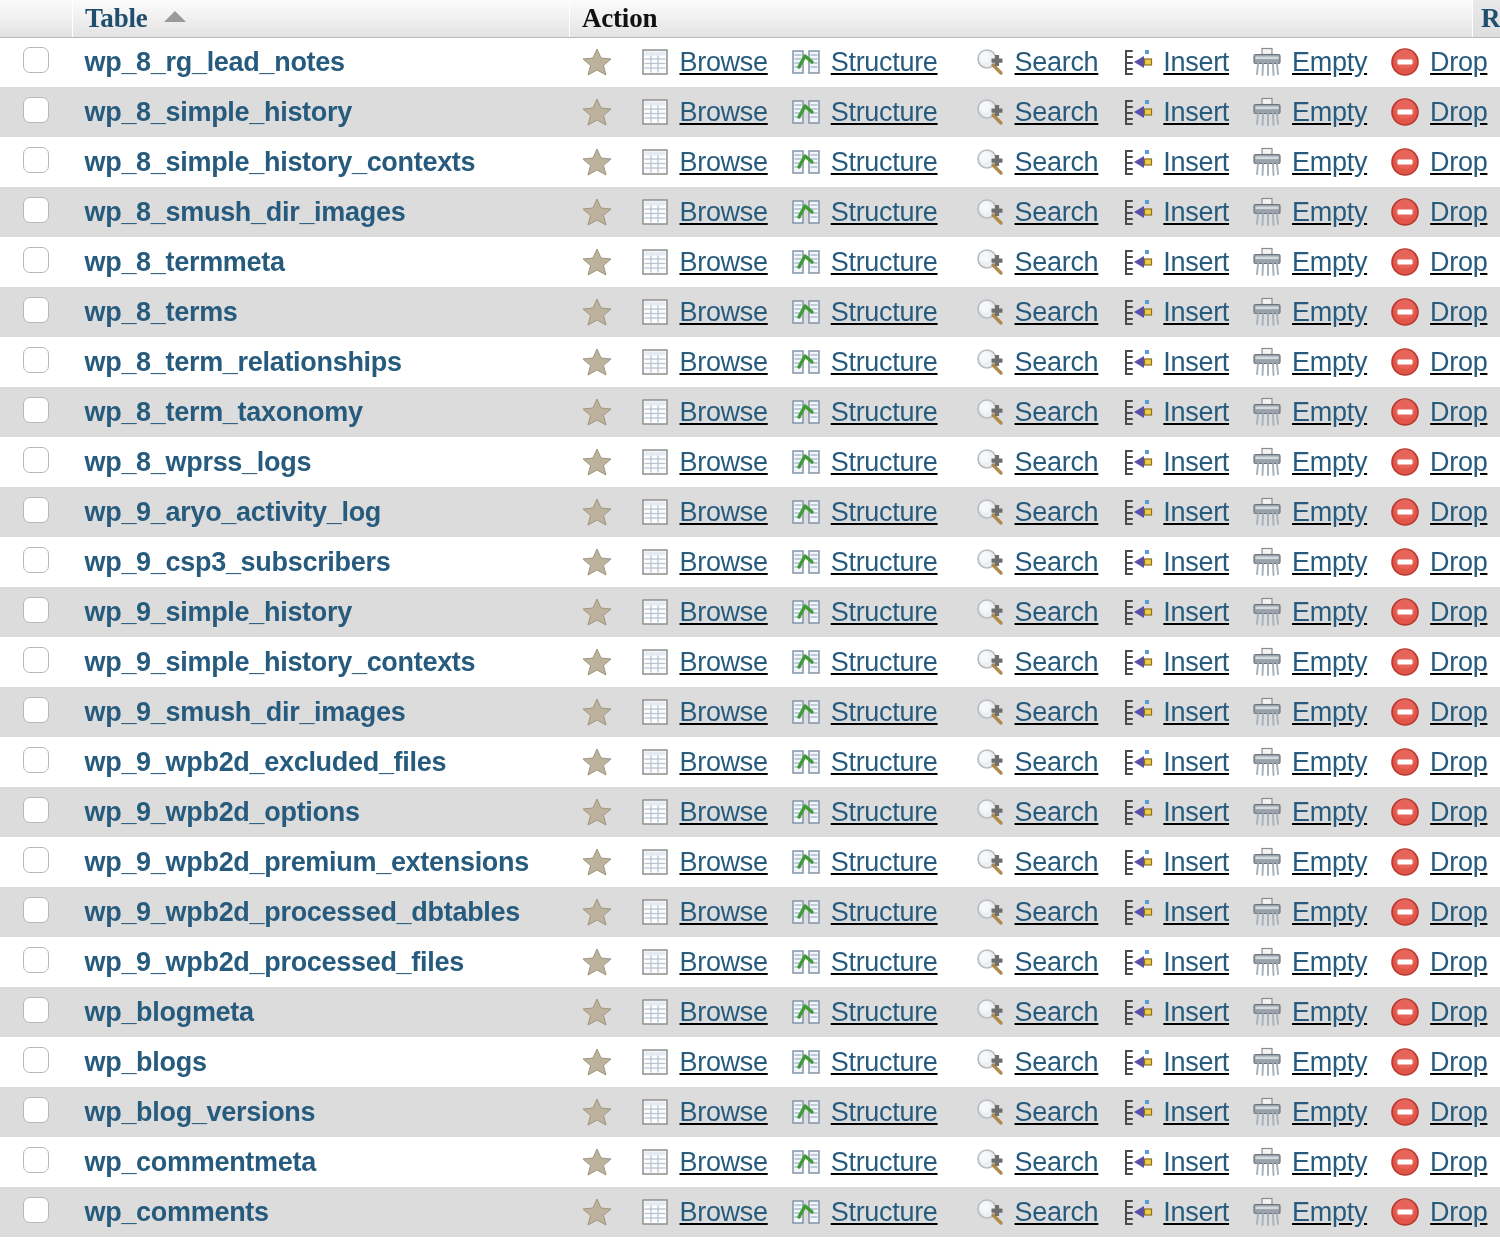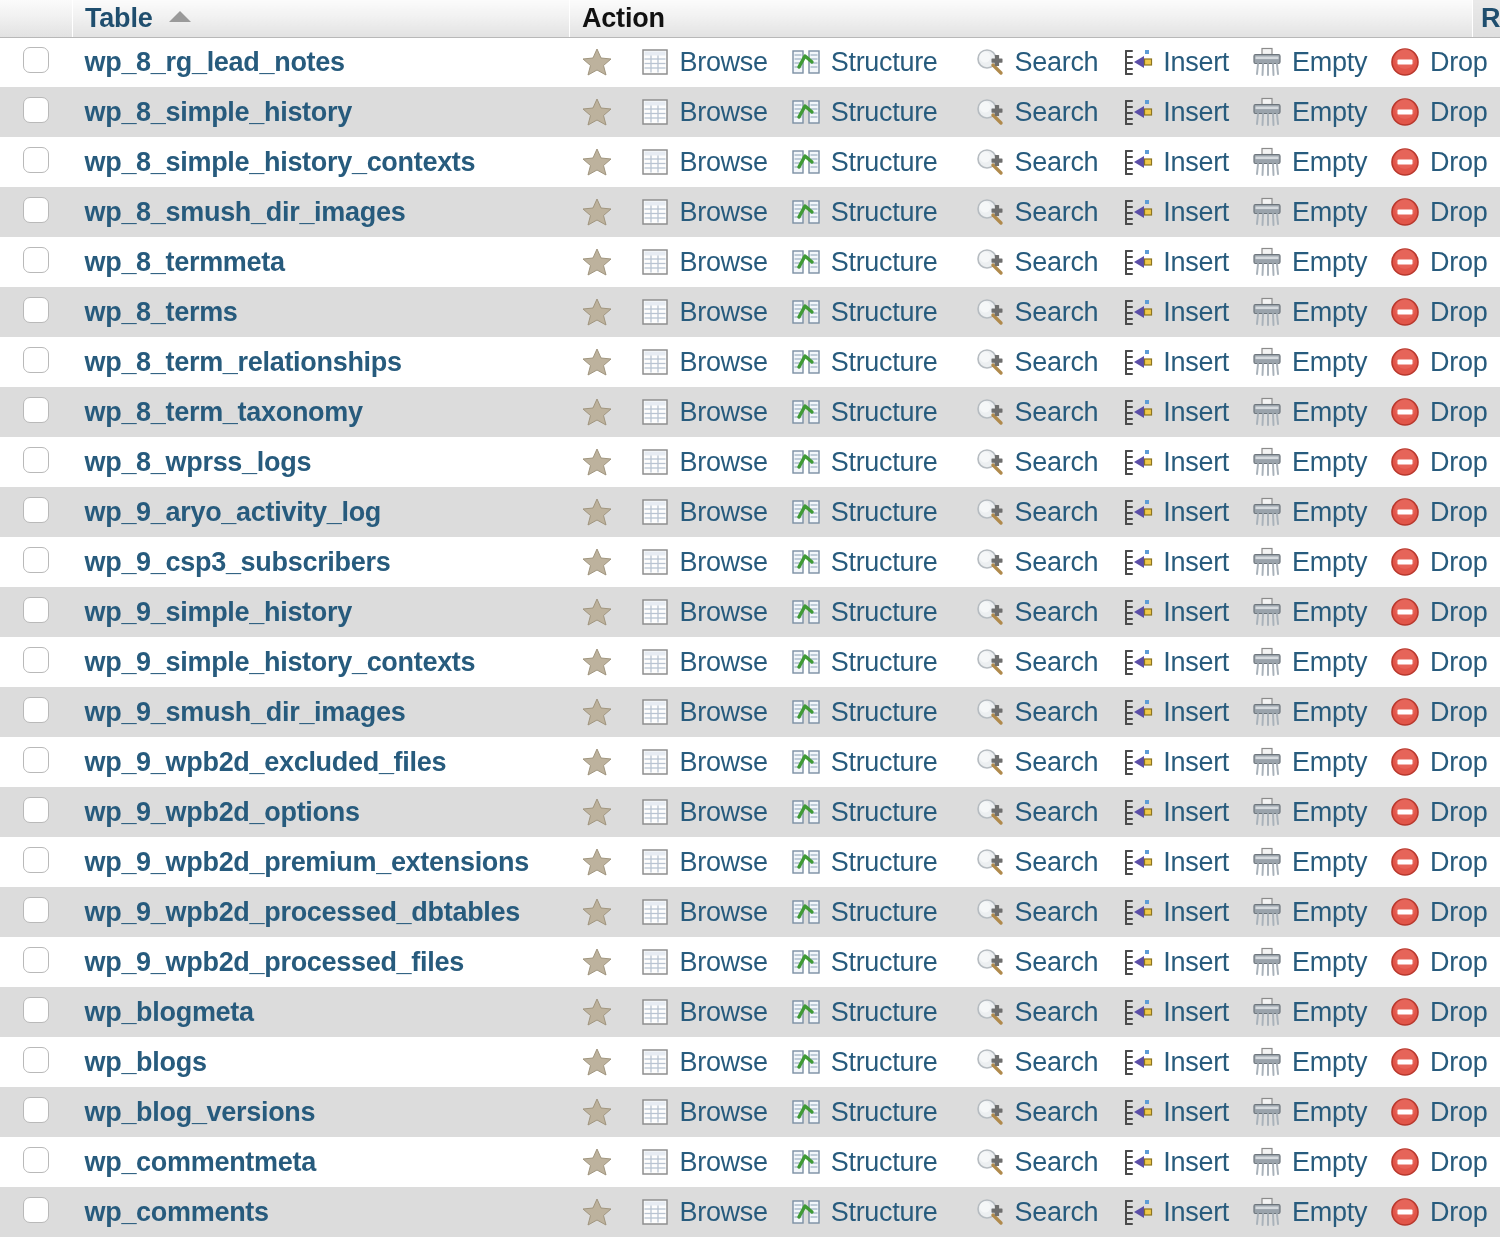--- a/index.html
+++ b/index.html
@@ -26,20 +26,21 @@
     border-bottom: 1px solid #b8b8b8;
     border-right: 1px solid #ffffff;
     padding: 0;
     margin: 0;
     vertical-align: middle;
     text-align: left;
     font-size: 27px;
     font-weight: bold;
     color: #1f4e6e;
     letter-spacing: -0.2px;
+    font-family: Liberation Serif, serif;
   }
 
   th.th-check   { width: 72px; }
   th.th-table   { width: 484px; padding-left: 12px; }
   th.th-action  { width: 890px; padding-left: 12px; color: #111111; margin-top: 32px; }
   th.th-rows    {
     width: 54px;
     padding-left: 8px;
     background: linear-gradient(to bottom, #e9e9e9 0%, #dedede 100%);
     border-left: 1px solid #cfcfcf;
@@ -92,20 +93,21 @@
     letter-spacing: -0.3px;
     white-space: nowrap;
     text-align: right;
   }
 
   
   .actions {
     display: flex;
     align-items: center;
     white-space: nowrap;
+    text-decoration: underline;
   }
   .act {
     display: inline-flex;
     align-items: center;
     font-size: 27px;
     color: #275b7d;
     letter-spacing: -0.3px;
   }
   .act .lbl { margin-left: 9px; }
 

